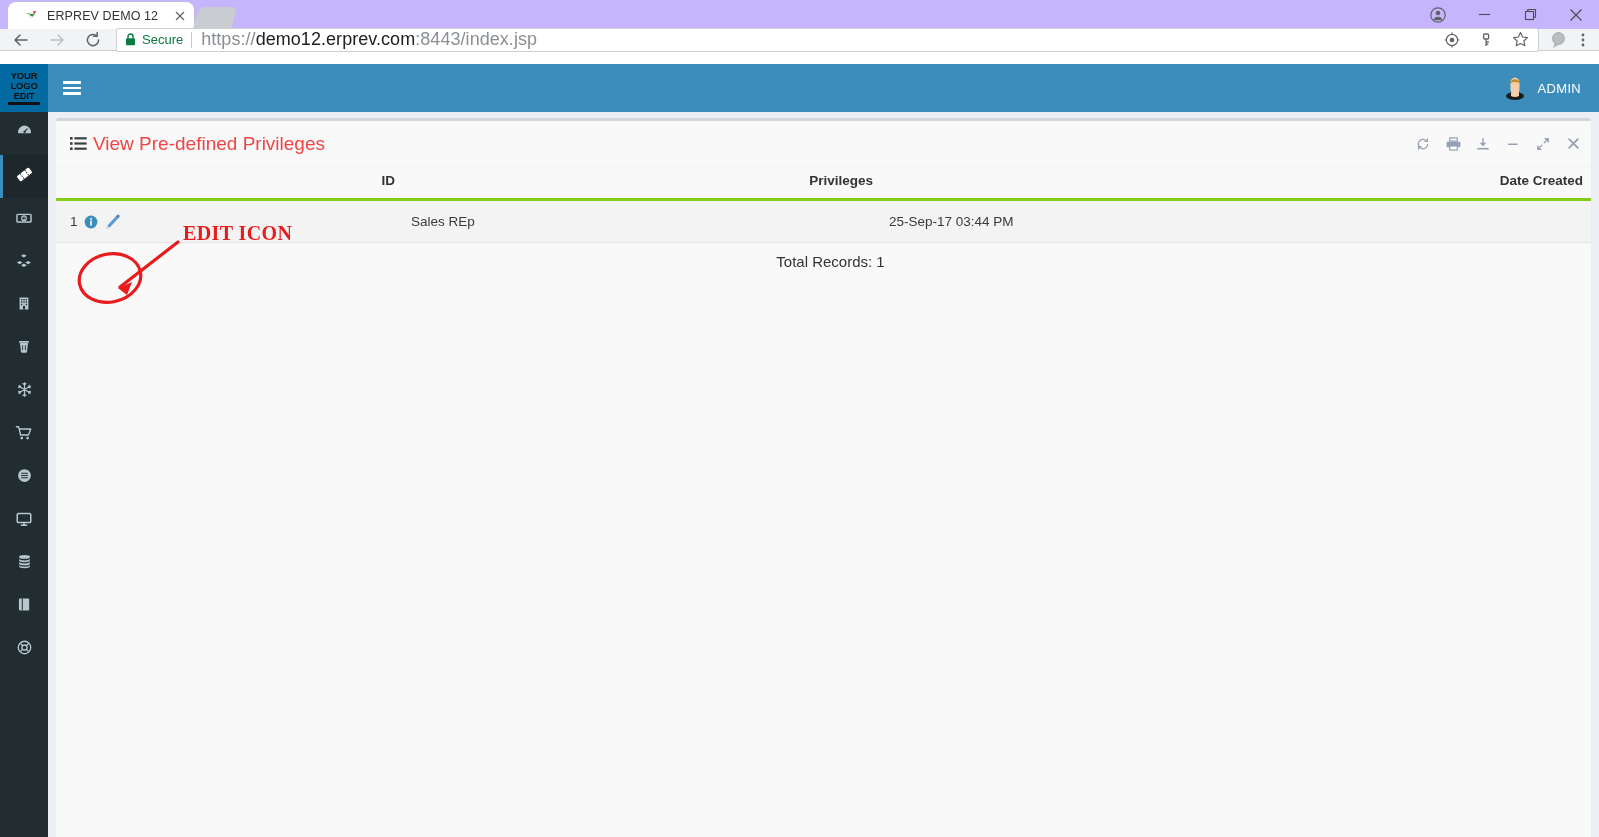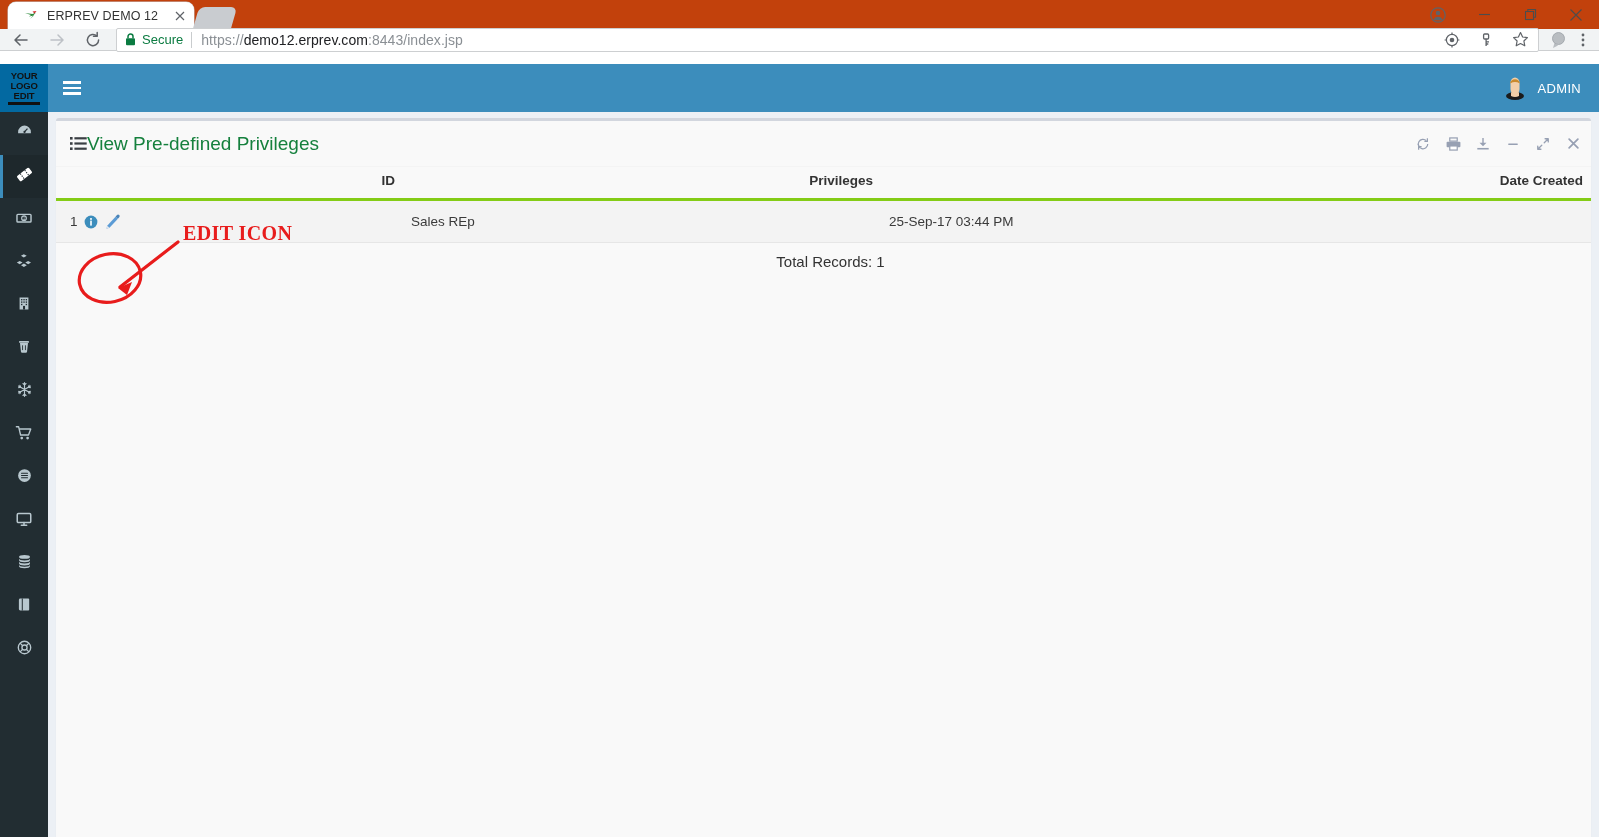--- a/index.html
+++ b/index.html
@@ -20,21 +20,21 @@
     height: 837px;
     overflow: hidden;
   }
 
   
   .chrome-tabstrip {
     position: absolute;
     top: 0; left: 0;
     width: 1599px;
     height: 29px;
-    background: #c2410c;
+    background: #c4b5fd;
     display: flex;
     align-items: flex-end;
   }
   .tab {
     position: relative;
     margin-left: 8px;
     height: 27px;
     width: 186px;
     background: #ffffff;
     border-radius: 8px 8px 0 0;
@@ -129,21 +129,21 @@
     white-space: nowrap;
   }
   .omni-divider {
     width: 1px;
     height: 16px;
     background: #c9ccce;
     margin-right: 9px;
   }
   .url-text {
     color: #8a8f94;
-    font-size: 14px;
+    font-size: 18px;
     white-space: nowrap;
     letter-spacing: 0.05px;
   }
   .url-text .url-strong { color: #202124; }
   .omni-actions {
     margin-left: auto;
     display: flex;
     align-items: center;
     gap: 10px;
     padding-left: 8px;
@@ -294,22 +294,23 @@
     height: 46px;
     border-bottom: 1px solid #f4f4f4;
     display: flex;
     align-items: center;
     padding: 0 10px 0 14px;
     box-sizing: border-box;
   }
   .panel-title {
     display: flex;
     align-items: center;
+    gap: 6px;
     font-size: 19px;
-    color: #15803d;
+    color: #ef4444;
     font-weight: 400;
   }
   .list-icon {
     display: inline-flex;
     color: #3b3f44;
   }
   .panel-tools {
     margin-left: auto;
     display: flex;
     align-items: center;

